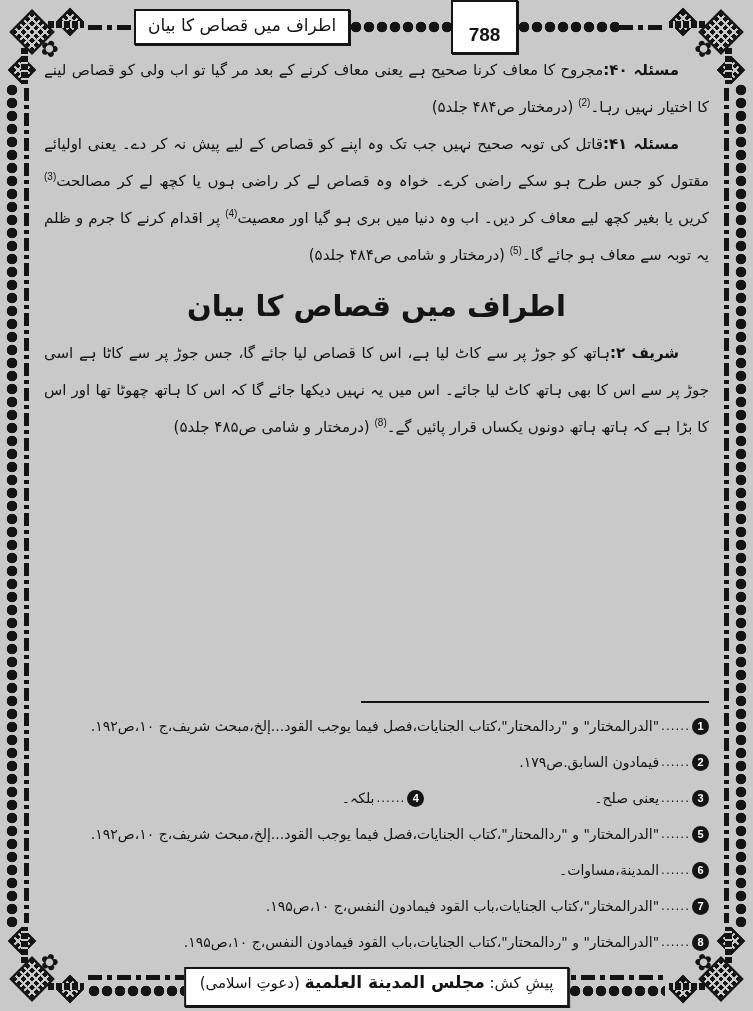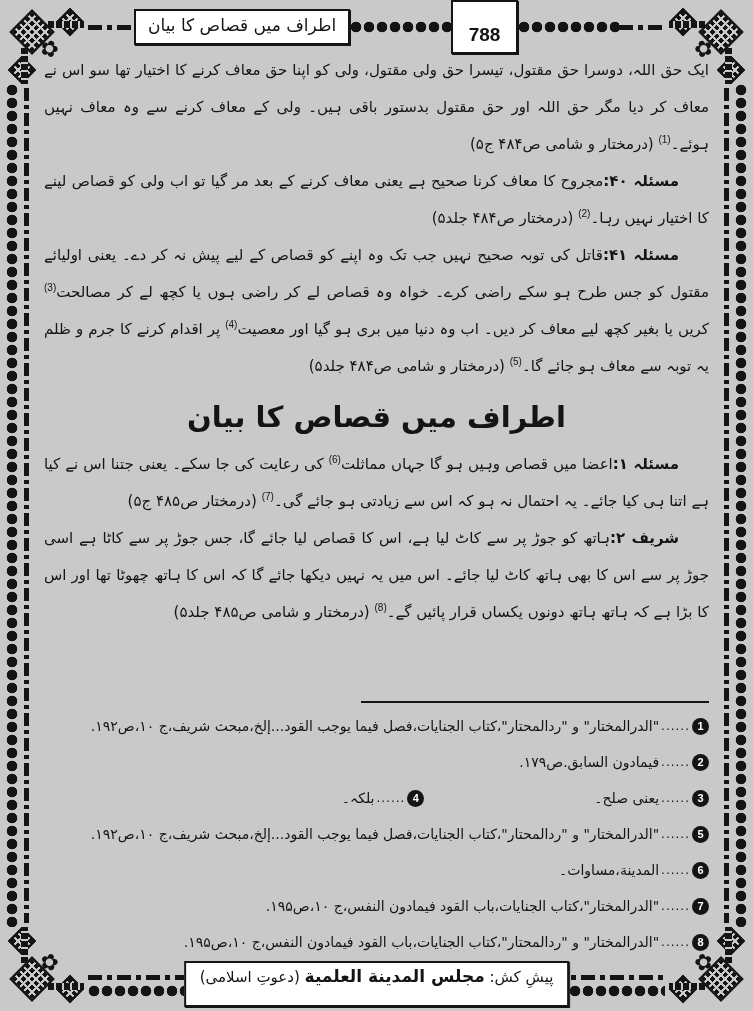--- a/index.html
+++ b/index.html
@@ -15,21 +15,21 @@
   .bv-right{right:6px;} .dv-right{right:24px;}
 
   .top-band{position:absolute;top:8px;left:88px;right:88px;height:38px;display:flex;align-items:center;z-index:4;}
   .top-band .beads-h{flex:1 1 auto;}
   .top-band .dashdot-h{flex:0 0 46px;}
   .bottom-band{position:absolute;bottom:14px;left:88px;right:88px;z-index:2;}
   .bottom-band .dashdot-h{margin-bottom:5px;}
 
   .hbox{background:#fff;border:2px solid #141414;padding:2px 12px 4px;white-space:nowrap;font-size:17px;line-height:1.5;direction:rtl;box-shadow:1px 1px 0 #141414;}
   .hbox.num{font-family:"Liberation Sans",sans-serif;font-weight:bold;font-size:19px;direction:ltr;padding:19px 16px 2px;}
-  .footer-box{position:absolute;left:50%;transform:translateX(-50%);bottom:4px;z-index:5;background:#fff;border:2px solid #141414;padding:3px 14px 19px;white-space:nowrap;direction:rtl;font-size:15px;box-shadow:1px 1px 0 #141414;}
+  .footer-box{position:absolute;left:50%;transform:translateX(-50%);bottom:4px;z-index:5;background:#fff;border:2px solid #141414;padding:3px 14px 13px;white-space:nowrap;direction:rtl;font-size:15px;box-shadow:1px 1px 0 #141414;}
   .footer-box .fname{font-weight:bold;font-size:17px;}
 
   
   .corner{position:absolute;width:84px;height:84px;z-index:3;}
   .corner.tl{left:2px;top:2px;}
   .corner.tr{right:2px;top:2px;transform:scaleX(-1);}
   .corner.bl{left:2px;bottom:2px;transform:scaleY(-1);}
   .corner.br{right:2px;bottom:2px;transform:scale(-1,-1);}
   .c-d{position:absolute;background:#141414;transform:rotate(45deg);background-image:repeating-linear-gradient(0deg,rgba(0,0,0,0) 0 4px,#c9c9c9 4px 6px),repeating-linear-gradient(90deg,rgba(0,0,0,0) 0 4px,#c9c9c9 4px 6px);border:2px solid #141414;}
   .c-d.big{left:14px;top:14px;width:28px;height:28px;}
@@ -112,27 +112,25 @@
     <div class="beads-h"></div>
   </div>
   <div class="footer-box">
     <span>پیشِ کش:</span>
     <span class="fname">مجلس المدینة العلمية</span>
     <span>(دعوتِ اسلامی)</span>
   </div>
 
   <div class="content">
     <div id="body-part1">
-        <p class="body-p">ایک حق اللہ، دوسرا حق مقتول، تیسرا حق ولی مقتول، ولی کو اپنا حق معاف کرنے کا اختیار تھا سو اس نے معاف کر دیا مگر حق اللہ اور حق مقتول بدستور باقی ہیں۔ ولی کے معاف کرنے سے وہ معاف نہیں ہوئے۔<sup class="fn-ref" dir="ltr">(1)</sup> (درمختار و شامی ص۴۸۴ ج۵)</p>
         <p class="body-p indent"><span class="mlabel">مسئلہ ۴۰:</span>مجروح کا معاف کرنا صحیح ہے یعنی معاف کرنے کے بعد مر گیا تو اب ولی کو قصاص لینے کا اختیار نہیں رہا۔<sup class="fn-ref" dir="ltr">(2)</sup> (درمختار ص۴۸۴ جلد۵)</p>
         <p class="body-p indent"><span class="mlabel">مسئلہ ۴۱:</span>قاتل کی توبہ صحیح نہیں جب تک وہ اپنے کو قصاص کے لیے پیش نہ کر دے۔ یعنی اولیائے مقتول کو جس طرح ہو سکے راضی کرے۔ خواہ وہ قصاص لے کر راضی ہوں یا کچھ لے کر مصالحت<sup class="fn-ref" dir="ltr">(3)</sup> کریں یا بغیر کچھ لیے معاف کر دیں۔ اب وہ دنیا میں بری ہو گیا اور معصیت<sup class="fn-ref" dir="ltr">(4)</sup> پر اقدام کرنے کا جرم و ظلم یہ توبہ سے معاف ہو جائے گا۔<sup class="fn-ref" dir="ltr">(5)</sup> (درمختار و شامی ص۴۸۴ جلد۵)</p>
       </div>
     <h1 class="section-heading">اطراف میں قصاص کا بیان</h1>
     <div id="body-part2">
-        <p class="body-p indent"><span class="mlabel">مسئلہ ۱:</span>اعضا میں قصاص وہیں ہو گا جہاں مماثلت<sup class="fn-ref" dir="ltr">(6)</sup> کی رعایت کی جا سکے۔ یعنی جتنا اس نے کیا ہے اتنا ہی کیا جائے۔ یہ احتمال نہ ہو کہ اس سے زیادتی ہو جائے گی۔<sup class="fn-ref" dir="ltr">(7)</sup> (درمختار ص۴۸۵ ج۵)</p>
         <p class="body-p indent"><span class="mlabel">شریف ۲:</span>ہاتھ کو جوڑ پر سے کاٹ لیا ہے، اس کا قصاص لیا جائے گا، جس جوڑ پر سے کاٹا ہے اسی جوڑ پر سے اس کا بھی ہاتھ کاٹ لیا جائے۔ اس میں یہ نہیں دیکھا جائے گا کہ اس کا ہاتھ چھوٹا تھا اور اس کا بڑا ہے کہ ہاتھ ہاتھ دونوں یکساں قرار پائیں گے۔<sup class="fn-ref" dir="ltr">(8)</sup> (درمختار و شامی ص۴۸۵ جلد۵)</p>
       </div>
     <div class="footnotes" id="footnotes">
         <div class="fn-row">
           <span class="fn-item">
             <span class="fn-num">1</span>
             <span class="fn-dots">......</span>
             <span class="fn-text">"الدرالمختار" و "ردالمحتار"،کتاب الجنایات،فصل فیما یوجب القود...إلخ،مبحث شریف،ج ۱۰،ص۱۹۲.</span>
           </span>
         </div>

